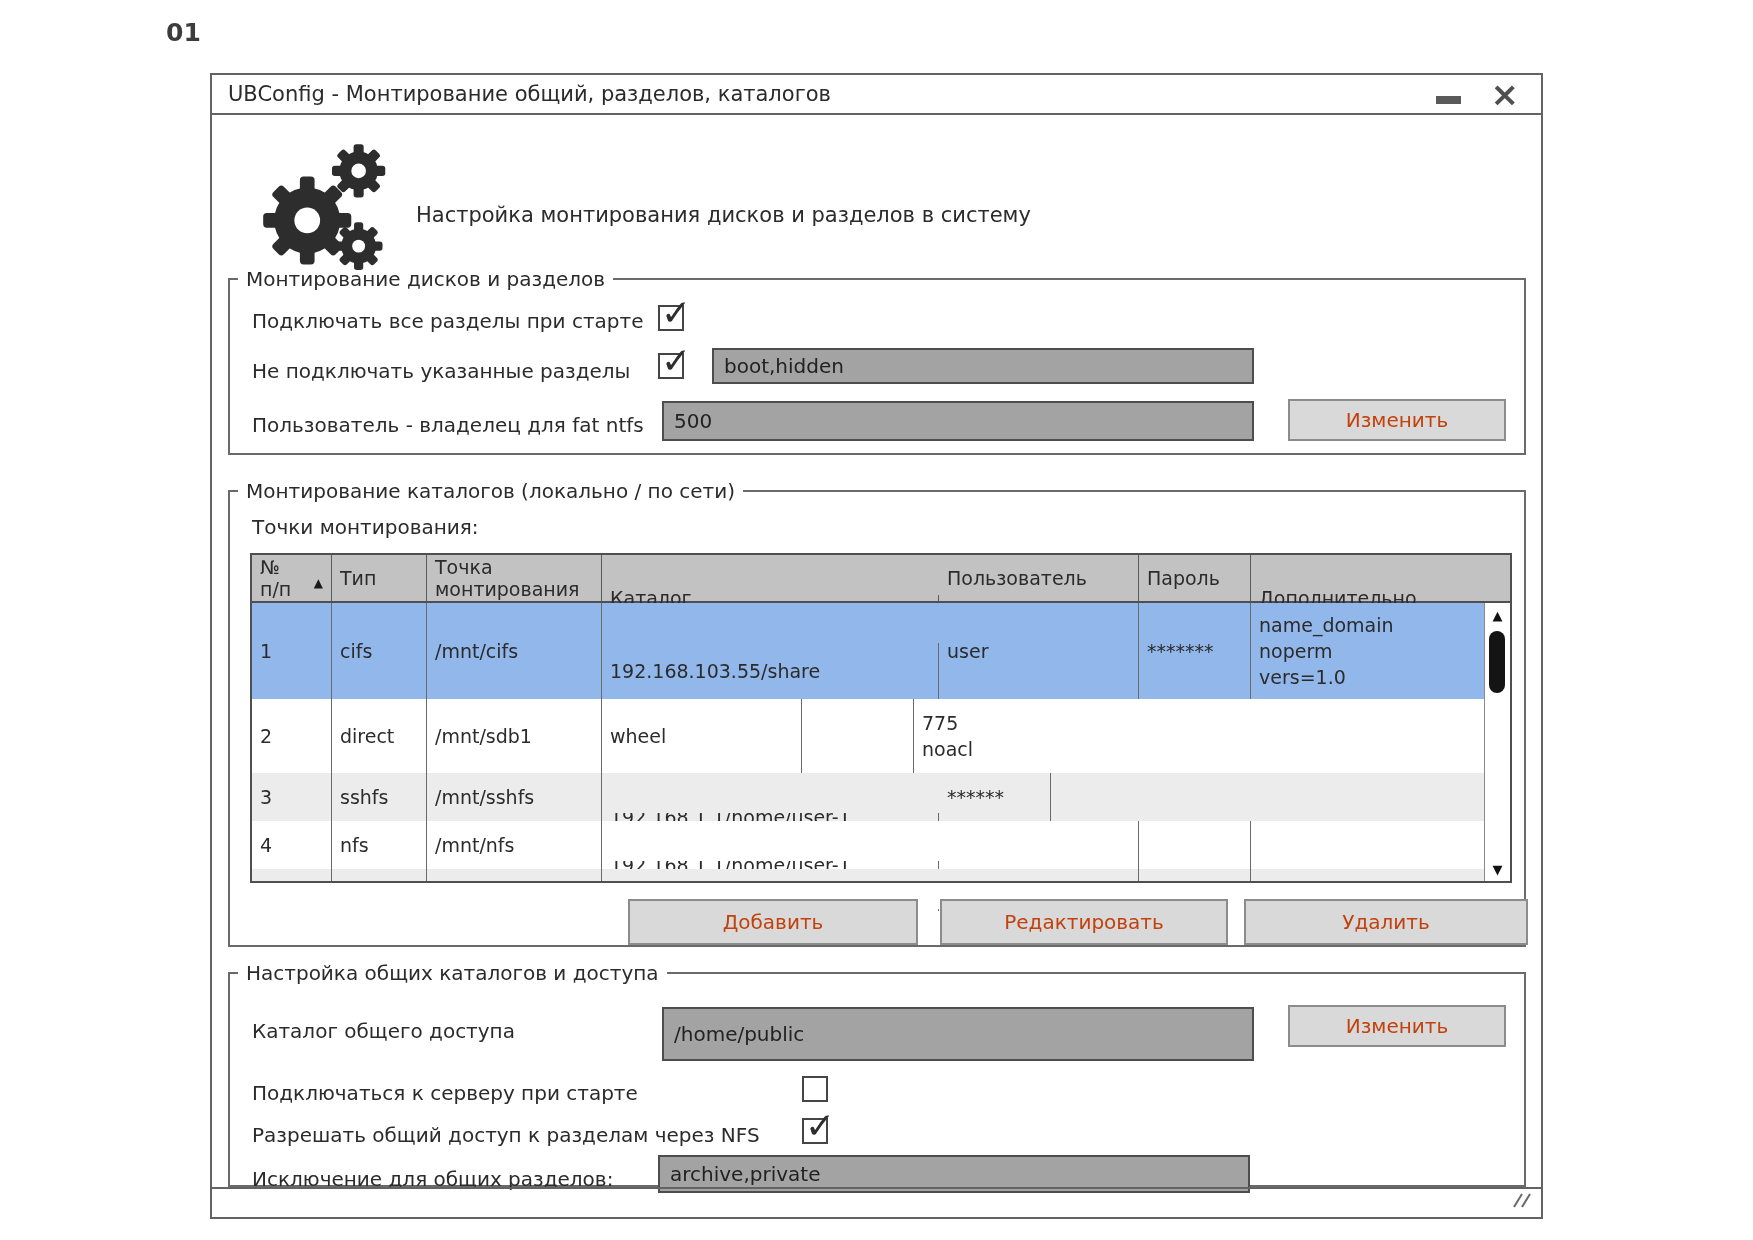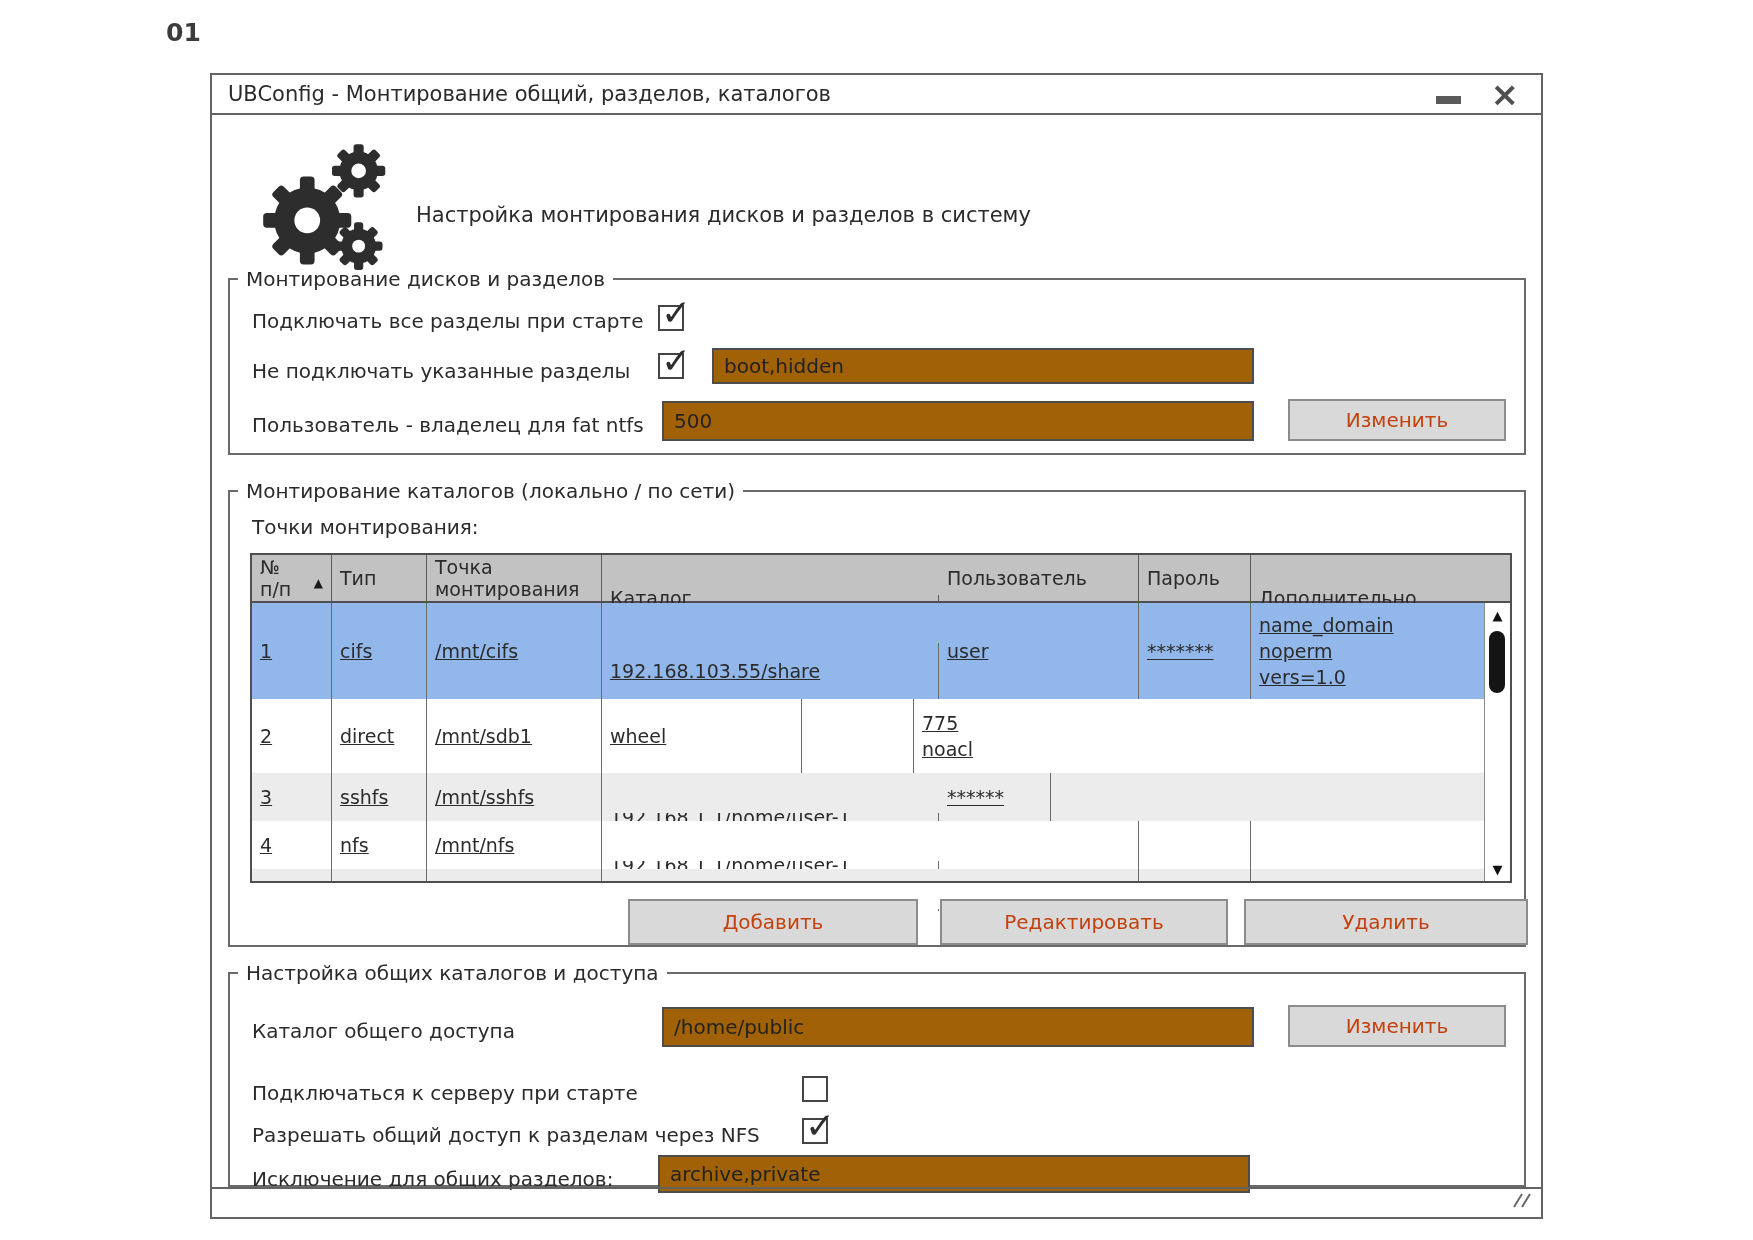--- a/index.html
+++ b/index.html
@@ -26,21 +26,21 @@
   fieldset { position:absolute; border:2px solid #6a6a6a; background:#fff; }
   legend { font-size:20px; padding:0 8px; margin-left:8px; color:#2b2b2b; }
 
   .lbl { position:absolute; font-size:20px; white-space:nowrap; }
 
   .checkbox { position:absolute; width:26px; height:26px; border:2px solid #454545; background:#fff; }
   .checkbox .check { display:none; }
   .checkbox.checked .check { display:block; position:absolute; left:1px; top:-15px;
                              font-size:36px; font-weight:bold; color:#2e2e2e; }
 
-  .tbox { position:absolute; border:2px solid #4d4d4d; background:#a16207; font-size:20px;
+  .tbox { position:absolute; border:2px solid #4d4d4d; background:#a3a3a3; font-size:20px;
           padding:0 10px; font-family:inherit; color:#222; outline:none; }
 
   .btn { position:absolute; background:#d9d9d9; border:2px solid #8c8c8c; font-size:20px;
          color:#c2410c; display:flex; align-items:center; justify-content:center; cursor:default; }
 
   
   #fs-disks    { left:16px; top:152px; width:1298px; height:188px; }
   #fs-catalogs { left:16px; top:364px; width:1298px; height:468px; }
   #fs-share    { left:16px; top:846px; width:1298px; height:226px; }
 
@@ -54,21 +54,21 @@
   .sort-arrow { position:absolute; right:8px; top:17px; font-size:12px; color:#1a1a1a; }
 
   .t-body { position:relative; height:278px; }
   .t-row { display:flex; padding-right:26px; background:#fff; }
   .t-row.r0 { height:96px; } .t-row.r1 { height:74px; }
   .t-row.r2 { height:48px; } .t-row.r3 { height:48px; }
   .t-row.alt { background:#ececec; }
   .t-row.selected { background:#92b7ea; }
   .t-row.partial { height:12px; background:#ececec; }
   .t-cell { display:flex; align-items:center; padding:1px 8px; font-size:19px;
-            border-right:1px solid #6a6a6a; overflow:hidden;text-decoration:underline; }
+            border-right:1px solid #6a6a6a; overflow:hidden; }
   .t-cell.extra { flex-direction:column; align-items:flex-start; justify-content:center;
                   line-height:26px; }
   .c0 { flex:0 0 80px; } .c1 { flex:0 0 95px; } .c2 { flex:0 0 175px; }
   .c3 { flex:0 0 337px;margin-top:40px; } .c4 { flex:0 0 200px; } .c5 { flex:0 0 112px; }
   .c6 { flex:1; border-right:none !important; }
 
   .scrollbar { position:absolute; right:0; top:0; bottom:0; width:26px; background:#fff;
                border-left:1px solid #8a8a8a; }
   .sb-btn { position:absolute; left:0; width:100%; height:24px; display:flex;
             align-items:center; justify-content:center; font-size:13px; color:#111; }
@@ -262,21 +262,21 @@
 
         <div class="btn" style="left:398px; top:396px; width:290px; height:46px;">Добавить</div>
         <div class="btn" style="left:1014px; top:396px; width:284px; height:46px;">Удалить</div>
         <div class="btn" style="left:710px; top:396px; width:288px; height:46px;">Редактировать</div>
       </fieldset>
 
       <fieldset id="fs-share">
         <legend>Настройка общих каталогов и доступа</legend>
 
         <span class="lbl" style="left:22px; top:34px;">Каталог общего доступа</span>
-        <input class="tbox" style="left: 432px; top: 22px; width: 592px; height: 40px;" value="/home/public">
+        <input class="tbox" style="left: 432px; top: 22px; width: 592px; height: 54px;" value="/home/public">
         <div class="btn" style="left:1058px; top:20px; width:218px; height:42px;">Изменить</div>
 
         <span class="lbl" style="left:22px; top:96px;">Подключаться к серверу при старте</span>
         <span class="checkbox" style="left:572px; top:91px;">
           
         </span>
 
         <span class="lbl" style="left:22px; top:138px;">Разрешать общий доступ к разделам через NFS</span>
         <span class="checkbox checked" style="left:572px; top:133px;">
           <span class="check">✓</span>

